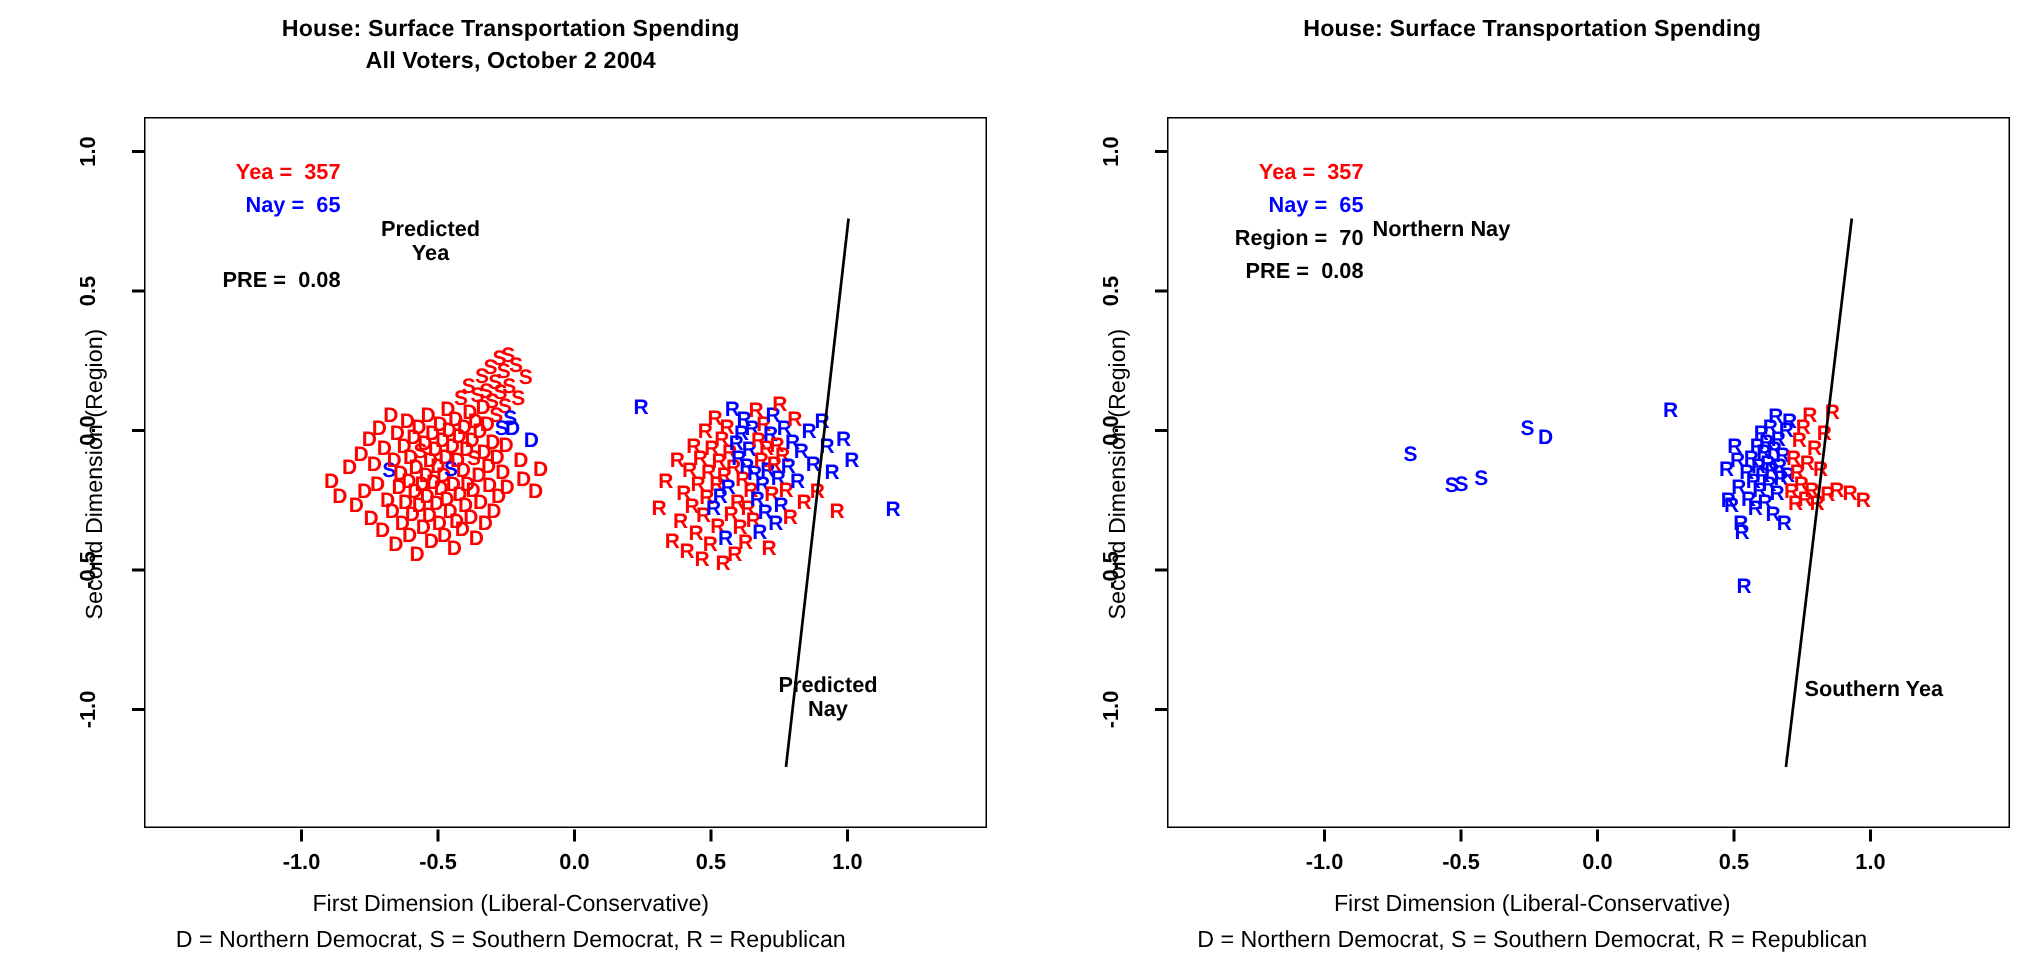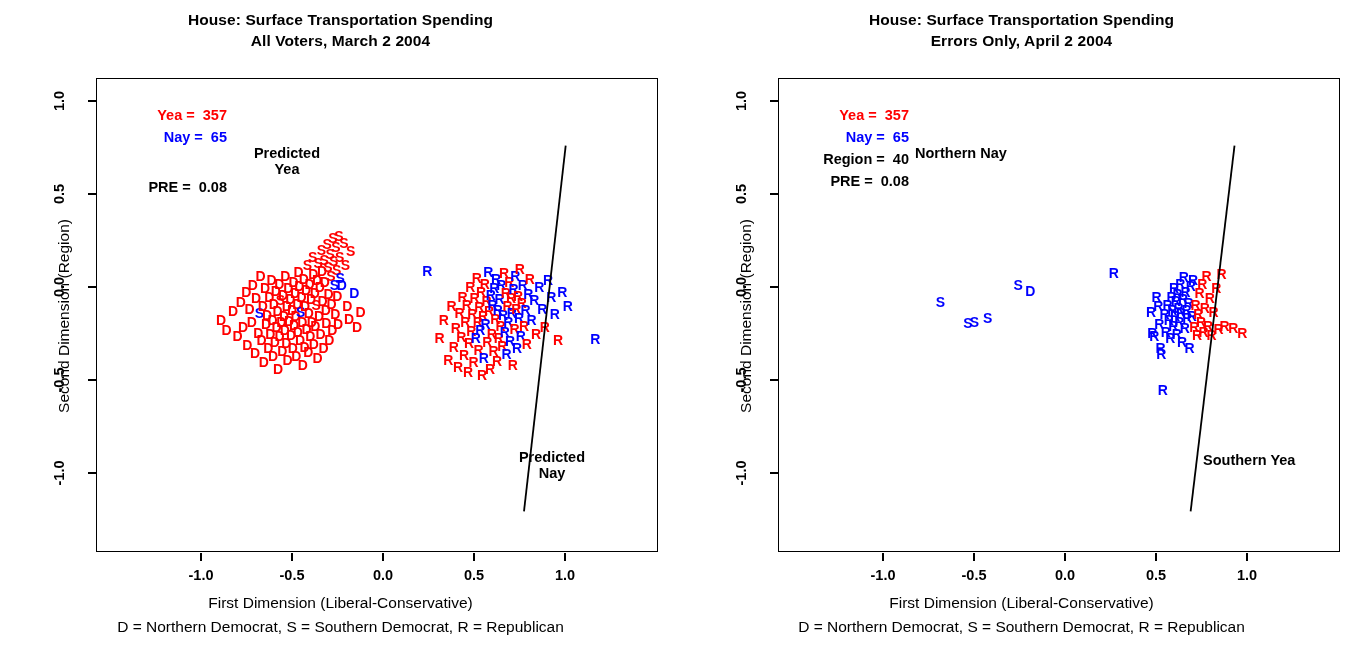--- a/index.html
+++ b/index.html
@@ -131,21 +131,21 @@
   .pt-R { color: #FF0000; }
   .pt-B { color: #0000FF; }
 </style>
 </head>
 <body>
 
 <div class="page">
 
   <div class="panel panel-left">
     <div class="title title-l1">House: Surface Transportation Spending</div>
-    <div class="title title-l2">All Voters, March 2 2004</div>
+    <div class="title title-l2">All Voters, October 2 2004</div>
 
     <div class="plotbox plotbox-left">
       <div class="scatter" id="scatter-0">
           <span class="pt pt-R" style="left: 124.04px; top: 240.7px;">D</span>
           <span class="pt pt-R" style="left: 129.52px; top: 250.89px;">D</span>
           <span class="pt pt-R" style="left: 136.11px; top: 232.37px;">D</span>
           <span class="pt pt-R" style="left: 140.5px; top: 257.37px;">D</span>
           <span class="pt pt-R" style="left: 143.79px; top: 223.11px;">D</span>
           <span class="pt pt-R" style="left: 145.99px; top: 248.11px;">D</span>
           <span class="pt pt-R" style="left: 149.28px; top: 212.93px;">D</span>
@@ -406,21 +406,20 @@
     <div class="ticklabel ticklabel-x" style="left:353px; top:567px; width:60px;">0.0</div>
     <div class="ticklabel ticklabel-x" style="left:444px; top:567px; width:60px;">0.5</div>
     <div class="ticklabel ticklabel-x" style="left:535px; top:567px; width:60px;">1.0</div>
 
     <div class="axis-title xlab" style="left:0px; top:594px; width:681px;">First Dimension (Liberal-Conservative)</div>
     <div class="axis-title xlab" style="left:0px; top:618px; width:681px;">D = Northern Democrat, S = Southern Democrat, R = Republican</div>
   </div>
 
   <div class="panel panel-right">
     <div class="title title-l1">House:  Surface Transportation Spending</div>
-    <div class="title title-l2">Errors Only, April 2 2004</div>
 
     <div class="plotbox plotbox-right">
       <div class="scatter" id="scatter-1">
           <span class="pt pt-B" style="left: 161.36px; top: 223.11px;">S</span>
           <span class="pt pt-B" style="left: 188.8px; top: 244.41px;">S</span>
           <span class="pt pt-B" style="left: 195.38px; top: 242.55px;">S</span>
           <span class="pt pt-B" style="left: 208.55px; top: 238.85px;">S</span>
           <span class="pt pt-B" style="left: 239.29px; top: 206.45px;">S</span>
           <span class="pt pt-B" style="left: 251.36px; top: 212px;">D</span>
           <span class="pt pt-B" style="left: 334.79px; top: 194.41px;">R</span>
@@ -482,21 +481,21 @@
           <span class="pt pt-R" style="left: 445.65px; top: 247.18px;">R</span>
           <span class="pt pt-R" style="left: 454.43px; top: 249.04px;">R</span>
           <span class="pt pt-R" style="left: 463.21px; top: 253.66px;">R</span>
         </div>
       <svg class="cutline" id="cutline-1" width="562" height="474">
           <line x1="455.52734375" y1="66.65625" x2="411.62109375" y2="432.33984375"></line>
         </svg>
 
       <div class="anno anno-right anno-red" style="left:10px; top:28px; width:120px;"><span>Yea =</span>&nbsp; <span>357</span></div>
       <div class="anno anno-right anno-blue" style="left:10px; top:50px; width:120px;"><span>Nay =</span>&nbsp; <span>65</span></div>
-      <div class="anno anno-right" style="left:10px; top:72px; width:120px;"><span>Region =</span>&nbsp; <span>40</span></div>
+      <div class="anno anno-right" style="left:10px; top:72px; width:120px;"><span>Region =</span>&nbsp; <span>70</span></div>
       <div class="anno anno-right" style="left:10px; top:94px; width:120px;"><span>PRE =</span>&nbsp; <span>0.08</span></div>
 
       <div class="anno" style="left:136px; top:66px;">Northern Nay</div>
 
       <div class="anno" style="left:424px; top:373px;">Southern Yea</div>
     </div>
 
     <div class="tick tick-y" style="left:89px;  top:100px;"></div>
     <div class="tick tick-y" style="left:89px;  top:193px;"></div>
     <div class="tick tick-y" style="left:89px;  top:286px;"></div>

